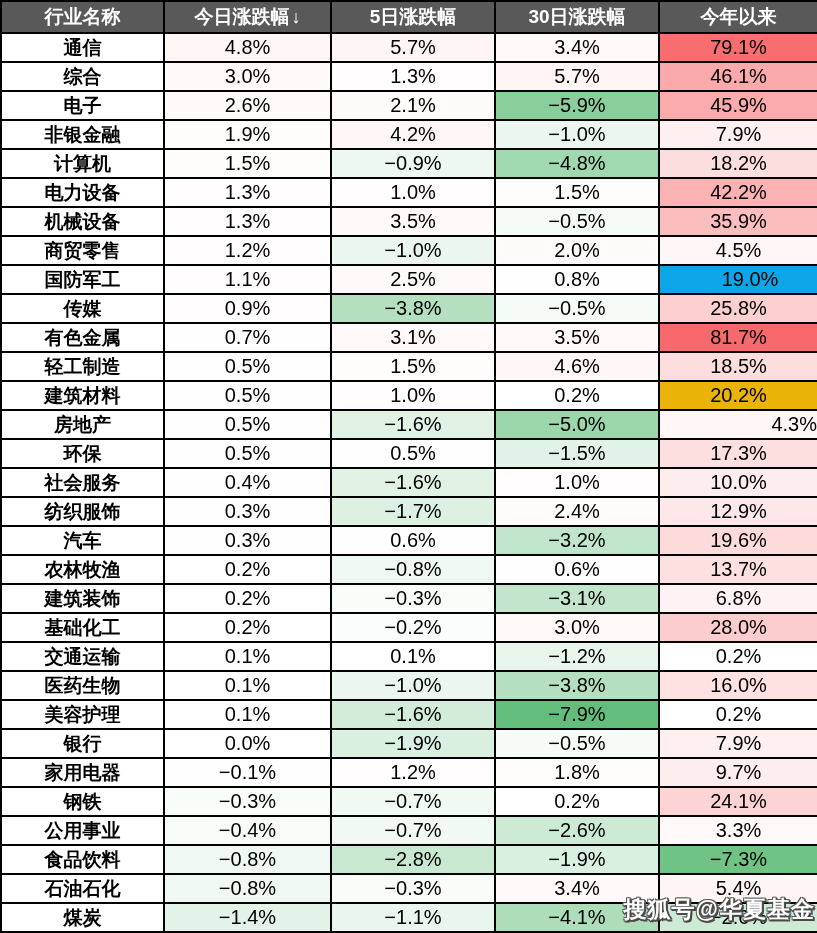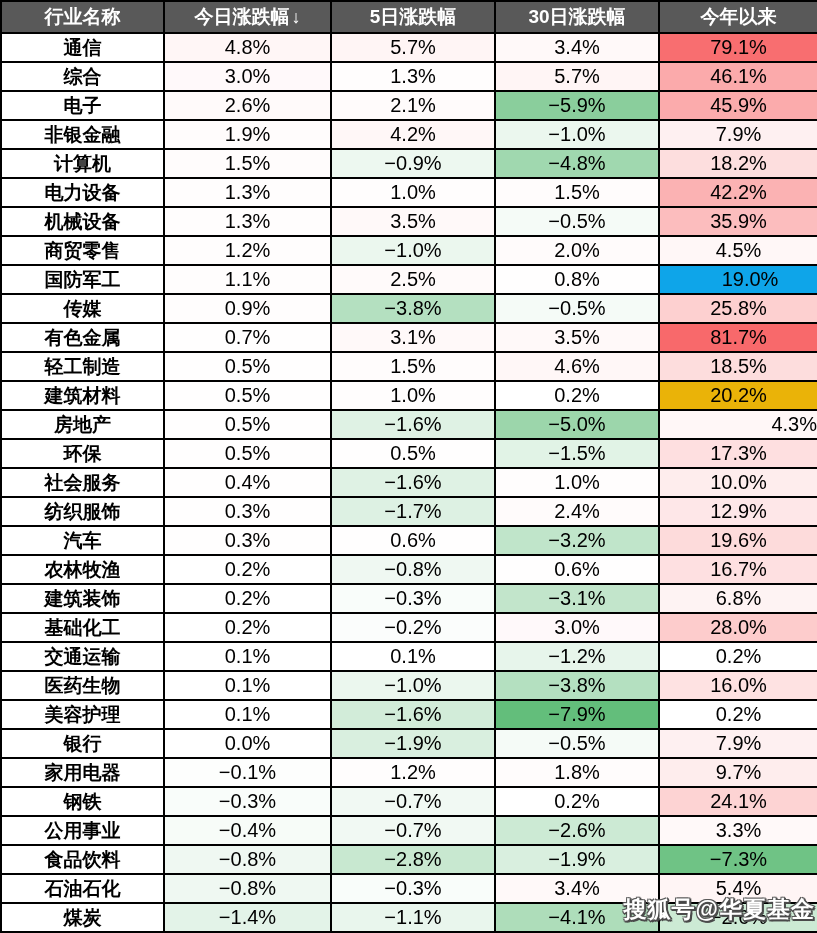--- a/index.html
+++ b/index.html
@@ -197,21 +197,21 @@
       <td class="val" style="background: rgb(255, 254, 254);">0.6%</td>
       <td class="val" style="background: rgb(192, 229, 202);">−3.2%</td>
       <td class="val" style="background: rgb(253, 219, 219);">19.6%</td>
     </tr>
 
     <tr>
       <td class="name">农林牧渔</td>
       <td class="val" style="background: rgb(255, 255, 255);">0.2%</td>
       <td class="val" style="background: rgb(239, 248, 242);">−0.8%</td>
       <td class="val" style="background: rgb(255, 254, 254);">0.6%</td>
-      <td class="val" style="background: rgb(254, 224, 225);">16.7%</td>
+      <td class="val" style="background: rgb(254, 224, 225);">13.7%</td>
     </tr>
 
     <tr>
       <td class="name">建筑装饰</td>
       <td class="val" style="background: rgb(255, 255, 255);">0.2%</td>
       <td class="val" style="background: rgb(249, 253, 250);">−0.3%</td>
       <td class="val" style="background: rgb(194, 229, 203);">−3.1%</td>
       <td class="val" style="background: rgb(254, 243, 243);">6.8%</td>
     </tr>
 

